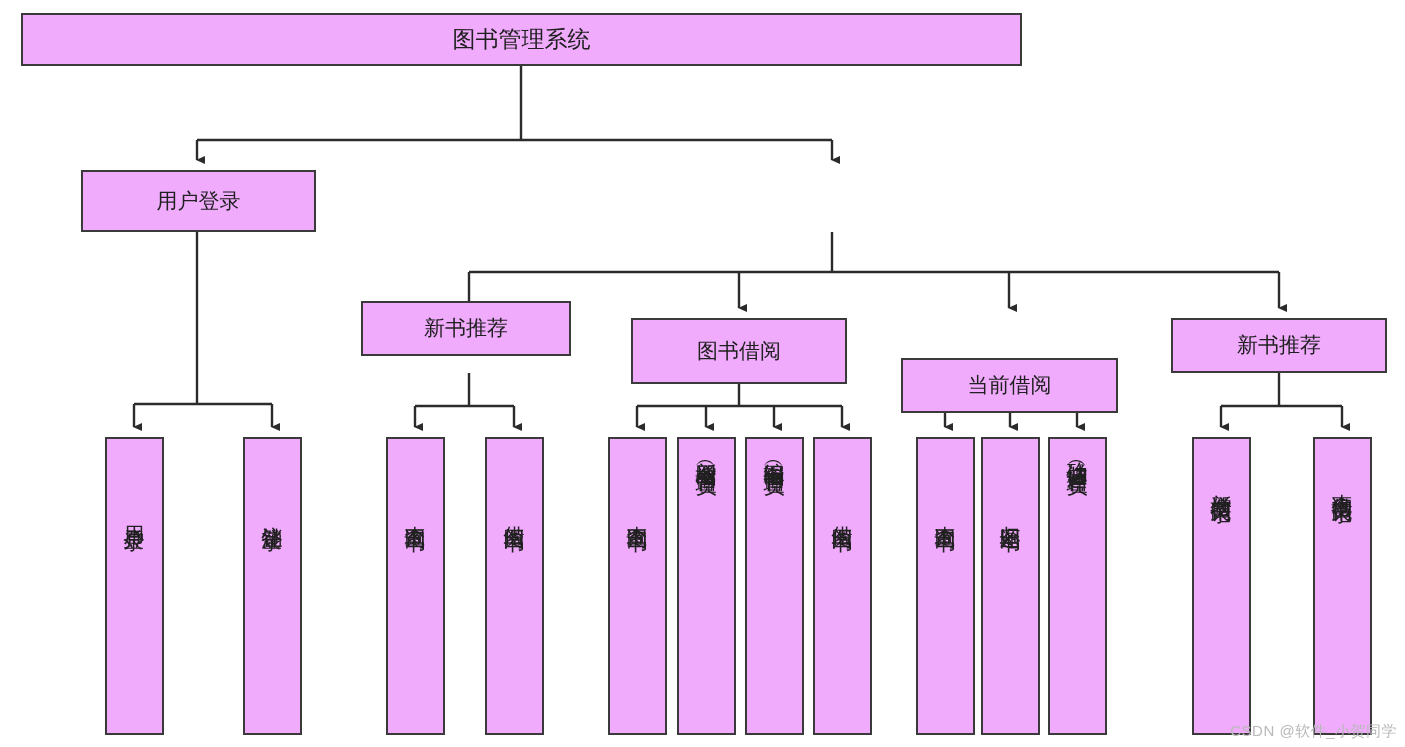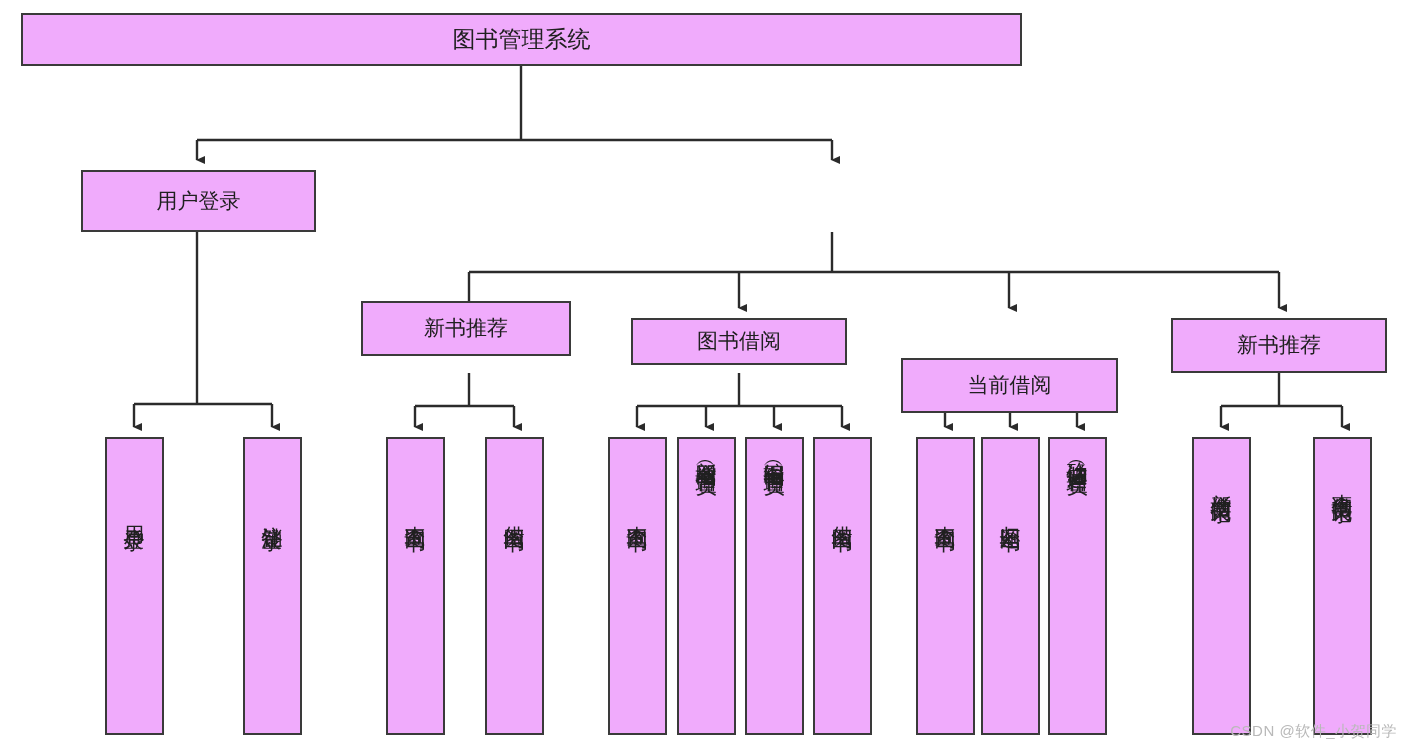--- a/index.html
+++ b/index.html
@@ -127,21 +127,21 @@
     <span>图书管理系统</span>
   </div>
 
   <div class="node lvl1" style="left:81px;top:170px;width:235px;height:62px;">
     <span>用户登录</span>
   </div>
 
   <div class="node lvl2" style="left:361px;top:301px;width:210px;height:55px;">
     <span>新书推荐</span>
   </div>
-  <div class="node lvl2" style="left:631px;top:318px;width:216px;height:47px;">
+  <div class="node lvl2" style="left:631px;top:318px;width:216px;height:66px;">
     <span>图书借阅</span>
   </div>
   <div class="node lvl2" style="left:901px;top:318px;width:217px;height:55px;margin-top:40px;">
     <span>当前借阅</span>
   </div>
   <div class="node lvl2" style="left:1171px;top:318px;width:216px;height:55px;">
     <span>新书推荐</span>
   </div>
 
   <div class="node leaf" style="left:105px;top:437px;width:59px;height:298px;padding-top:70px;">

